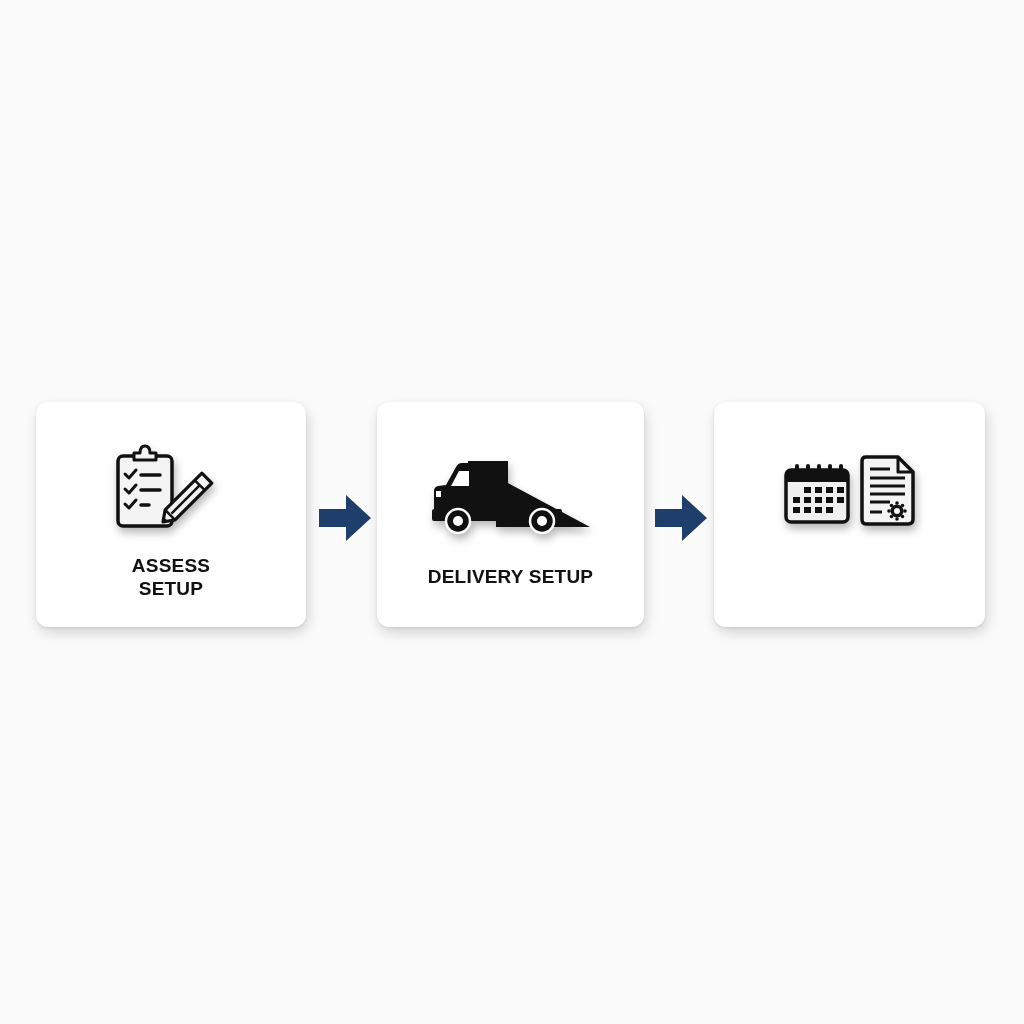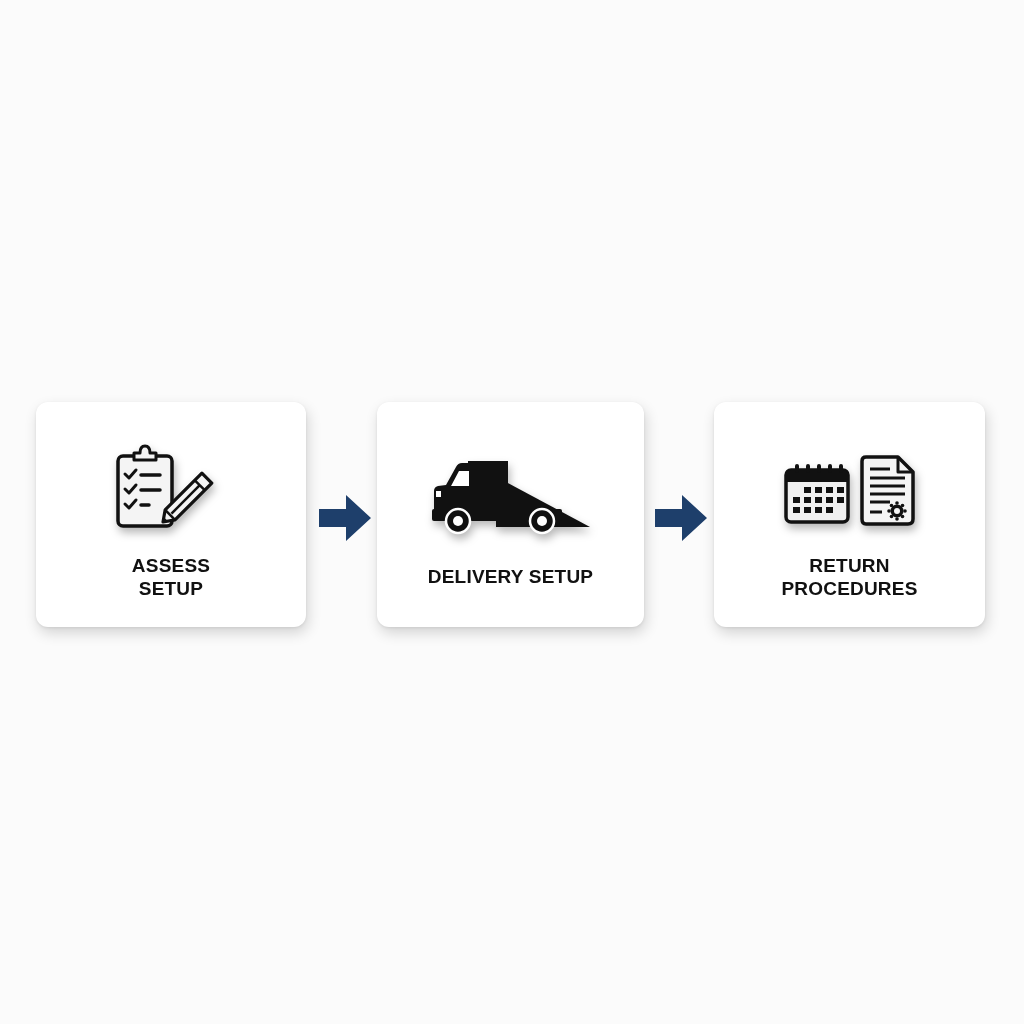--- a/index.html
+++ b/index.html
@@ -146,17 +146,13 @@
       <circle cx="39" cy="48" r="1.8"></circle>
         <circle cx="39" cy="64" r="1.8"></circle>
       <circle cx="31" cy="56" r="1.8"></circle>
         <circle cx="47" cy="56" r="1.8"></circle>
       <circle cx="33.5" cy="50.5" r="1.8"></circle>
         <circle cx="44.5" cy="50.5" r="1.8"></circle>
       <circle cx="33.5" cy="61.5" r="1.8"></circle>
         <circle cx="44.5" cy="61.5" r="1.8"></circle>
     </g>
   </svg>
-  <div class="label" style="top:152px;">
-    <span>RETURN</span>
-    <span>PROCEDURES</span>
-  </div>
 </div>
 
 </body></html>

